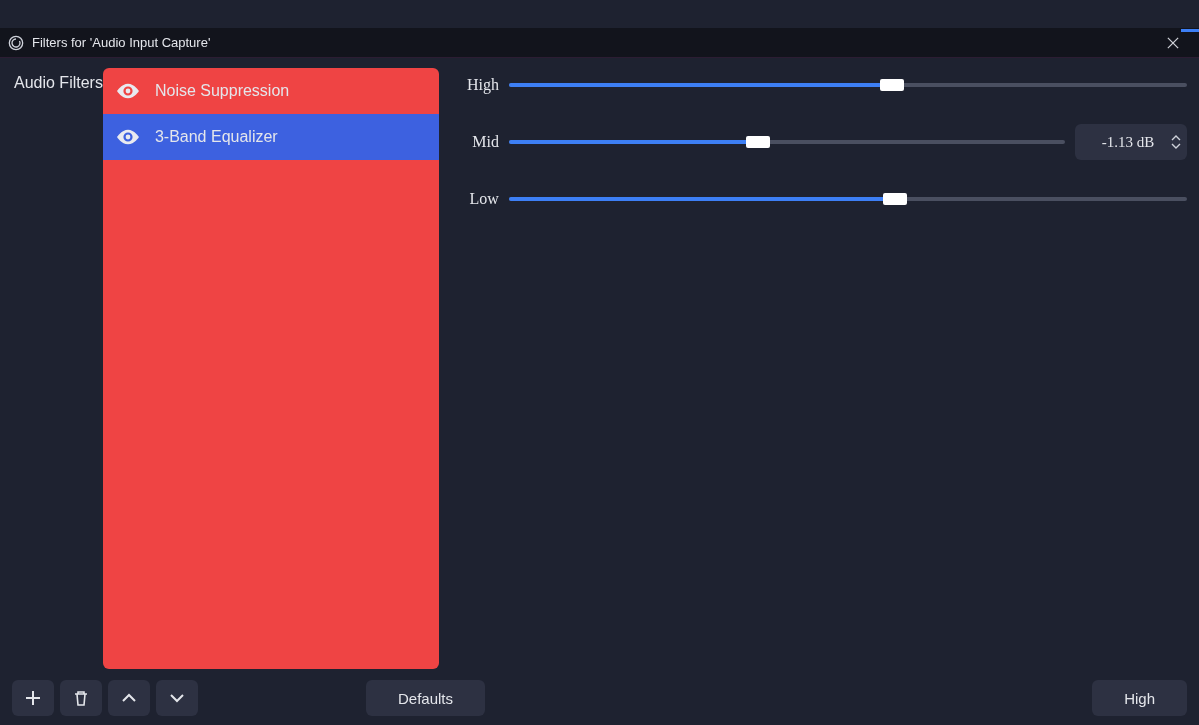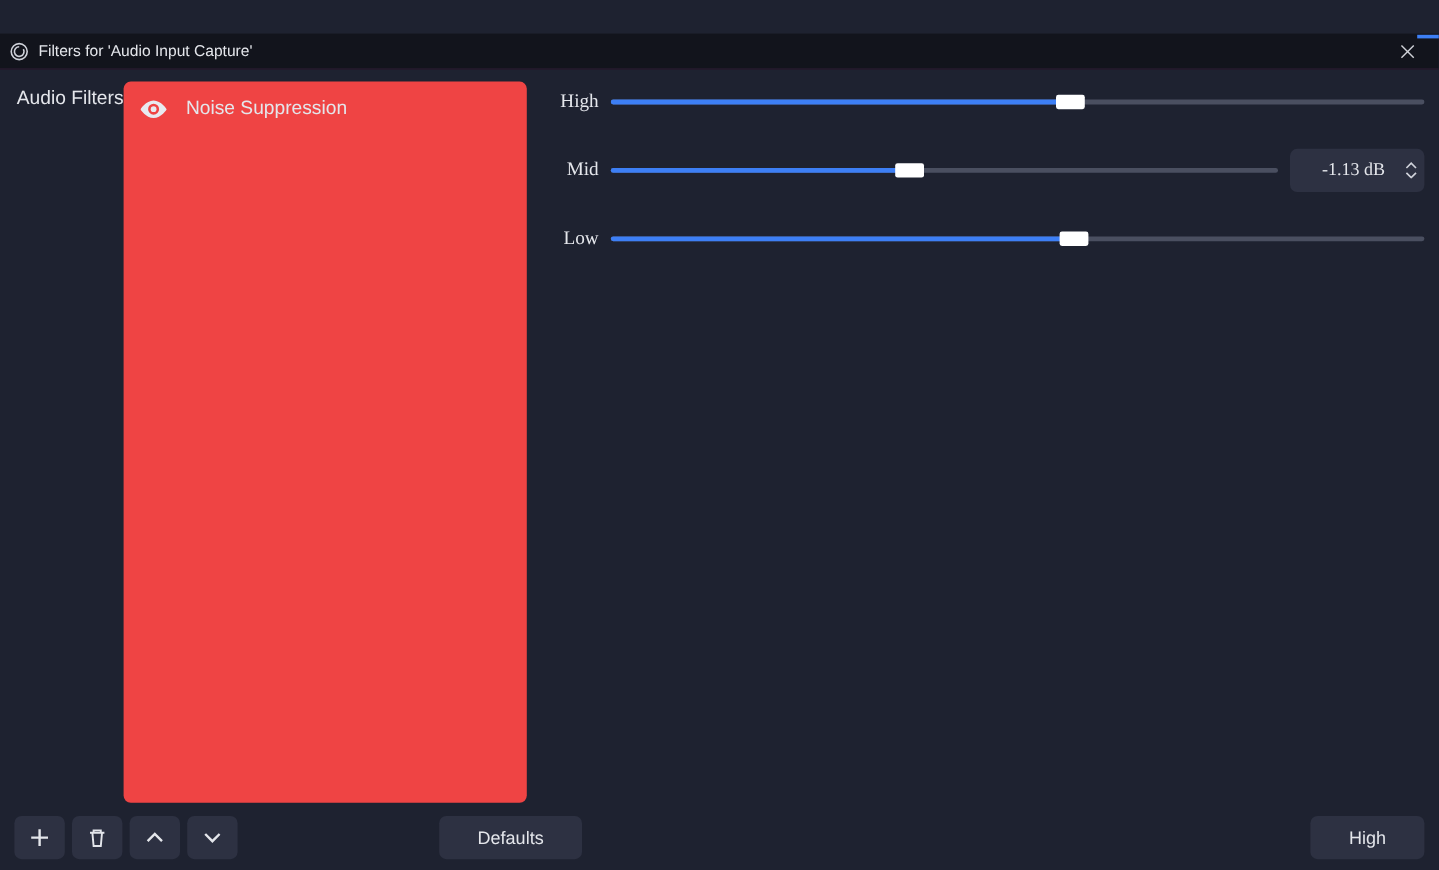--- a/index.html
+++ b/index.html
@@ -214,20 +214,29 @@
       <div class="item">
         <span class="eye-icon">
           <svg viewBox="0 0 24 16" width="22" height="16" fill="#e8eaf0">
             <path d="M12 0C5 0 0 8 0 8s5 8 12 8 12-8 12-8S19 0 12 0zm0 13a5 5 0 1 1 0-10 5 5 0 0 1 0 10z"></path>
             <circle cx="12" cy="8" r="2.6"></circle>
           </svg>
         </span>
         <span>Noise Suppression</span>
       </div>
 
+      <div class="item selected">
+        <span class="eye-icon">
+          <svg viewBox="0 0 24 16" width="22" height="16" fill="#e8eaf0">
+            <path d="M12 0C5 0 0 8 0 8s5 8 12 8 12-8 12-8S19 0 12 0zm0 13a5 5 0 1 1 0-10 5 5 0 0 1 0 10z"></path>
+            <circle cx="12" cy="8" r="2.6"></circle>
+          </svg>
+        </span>
+        <span>3-Band Equalizer</span>
+      </div>
 
     </div>
 
     <div class="props">
 
       <div class="prop-row">
         <div class="prop-label">High</div>
         <div class="slider">
           <div class="track-bg"></div>
           <div class="track-fill" style="width: 56.5%;"></div>

